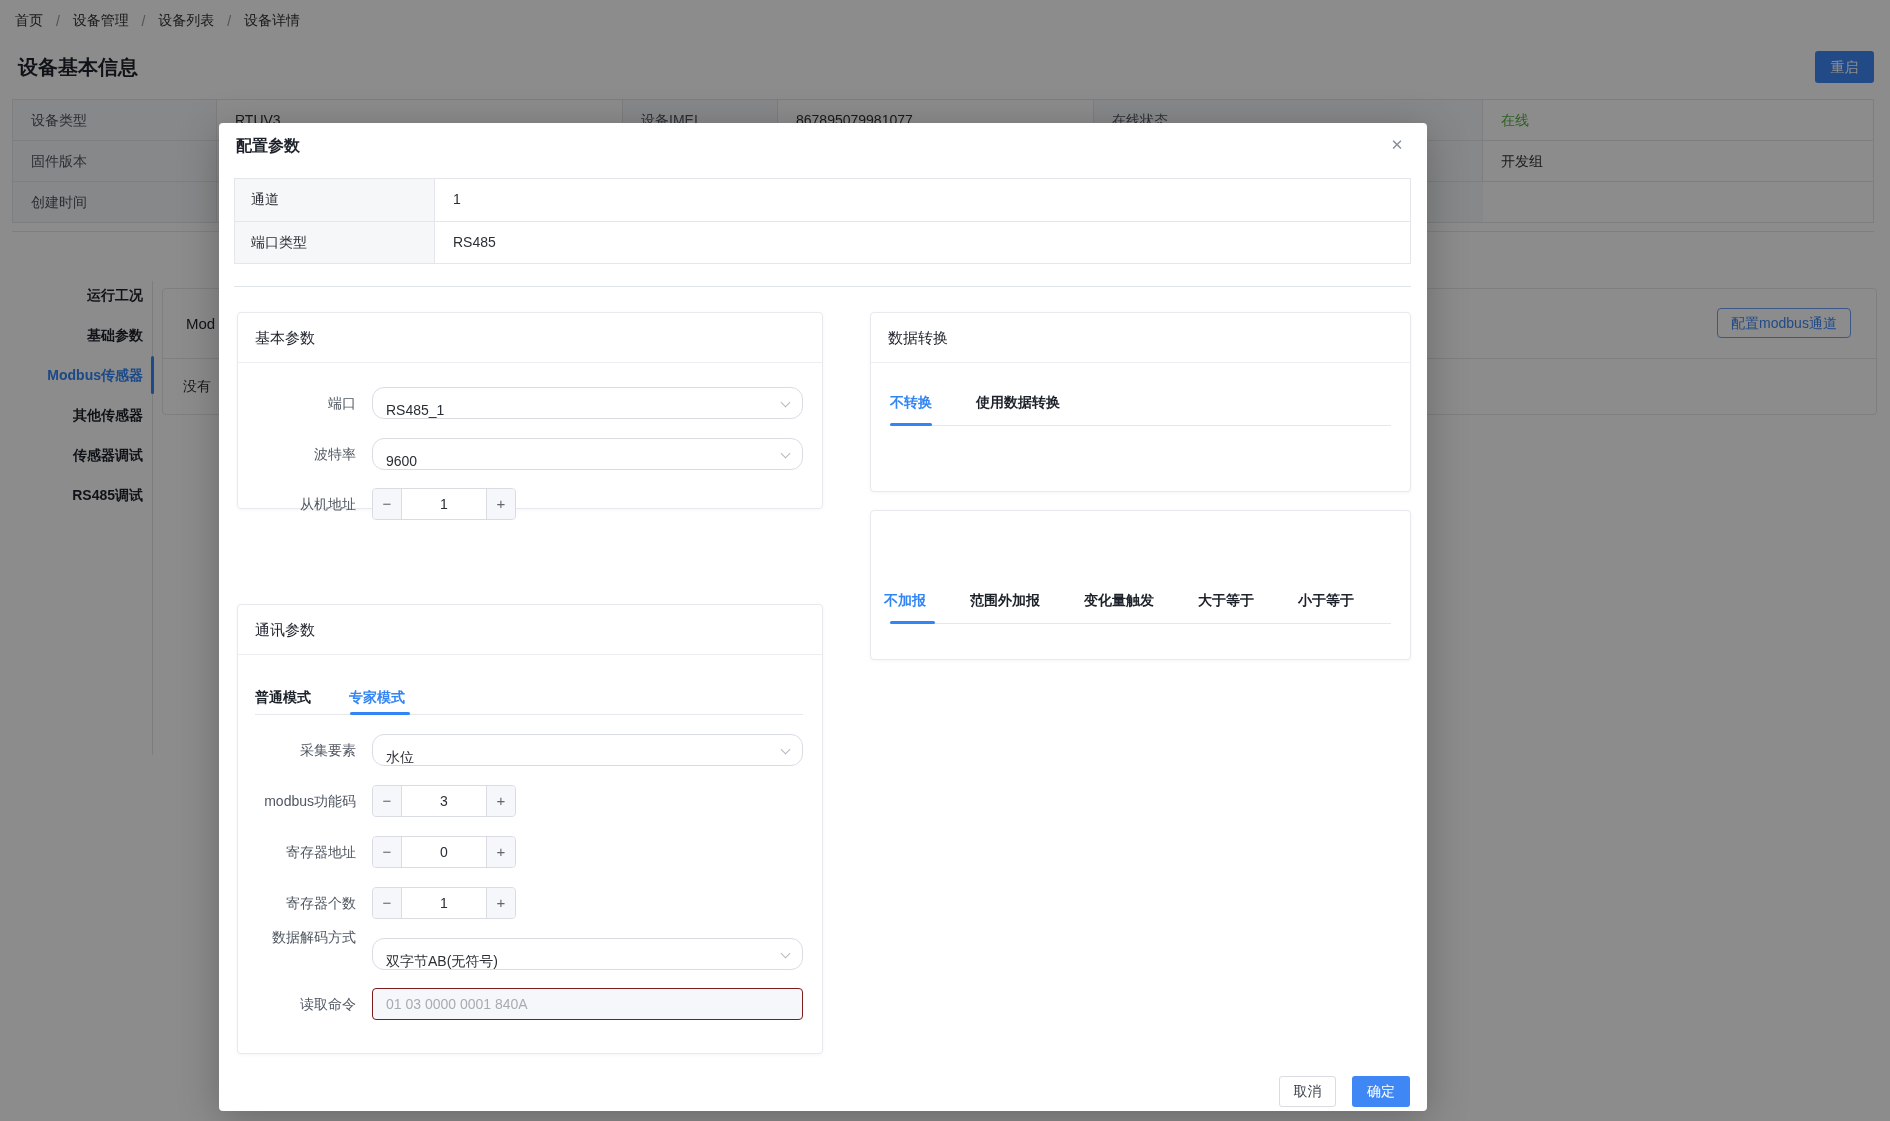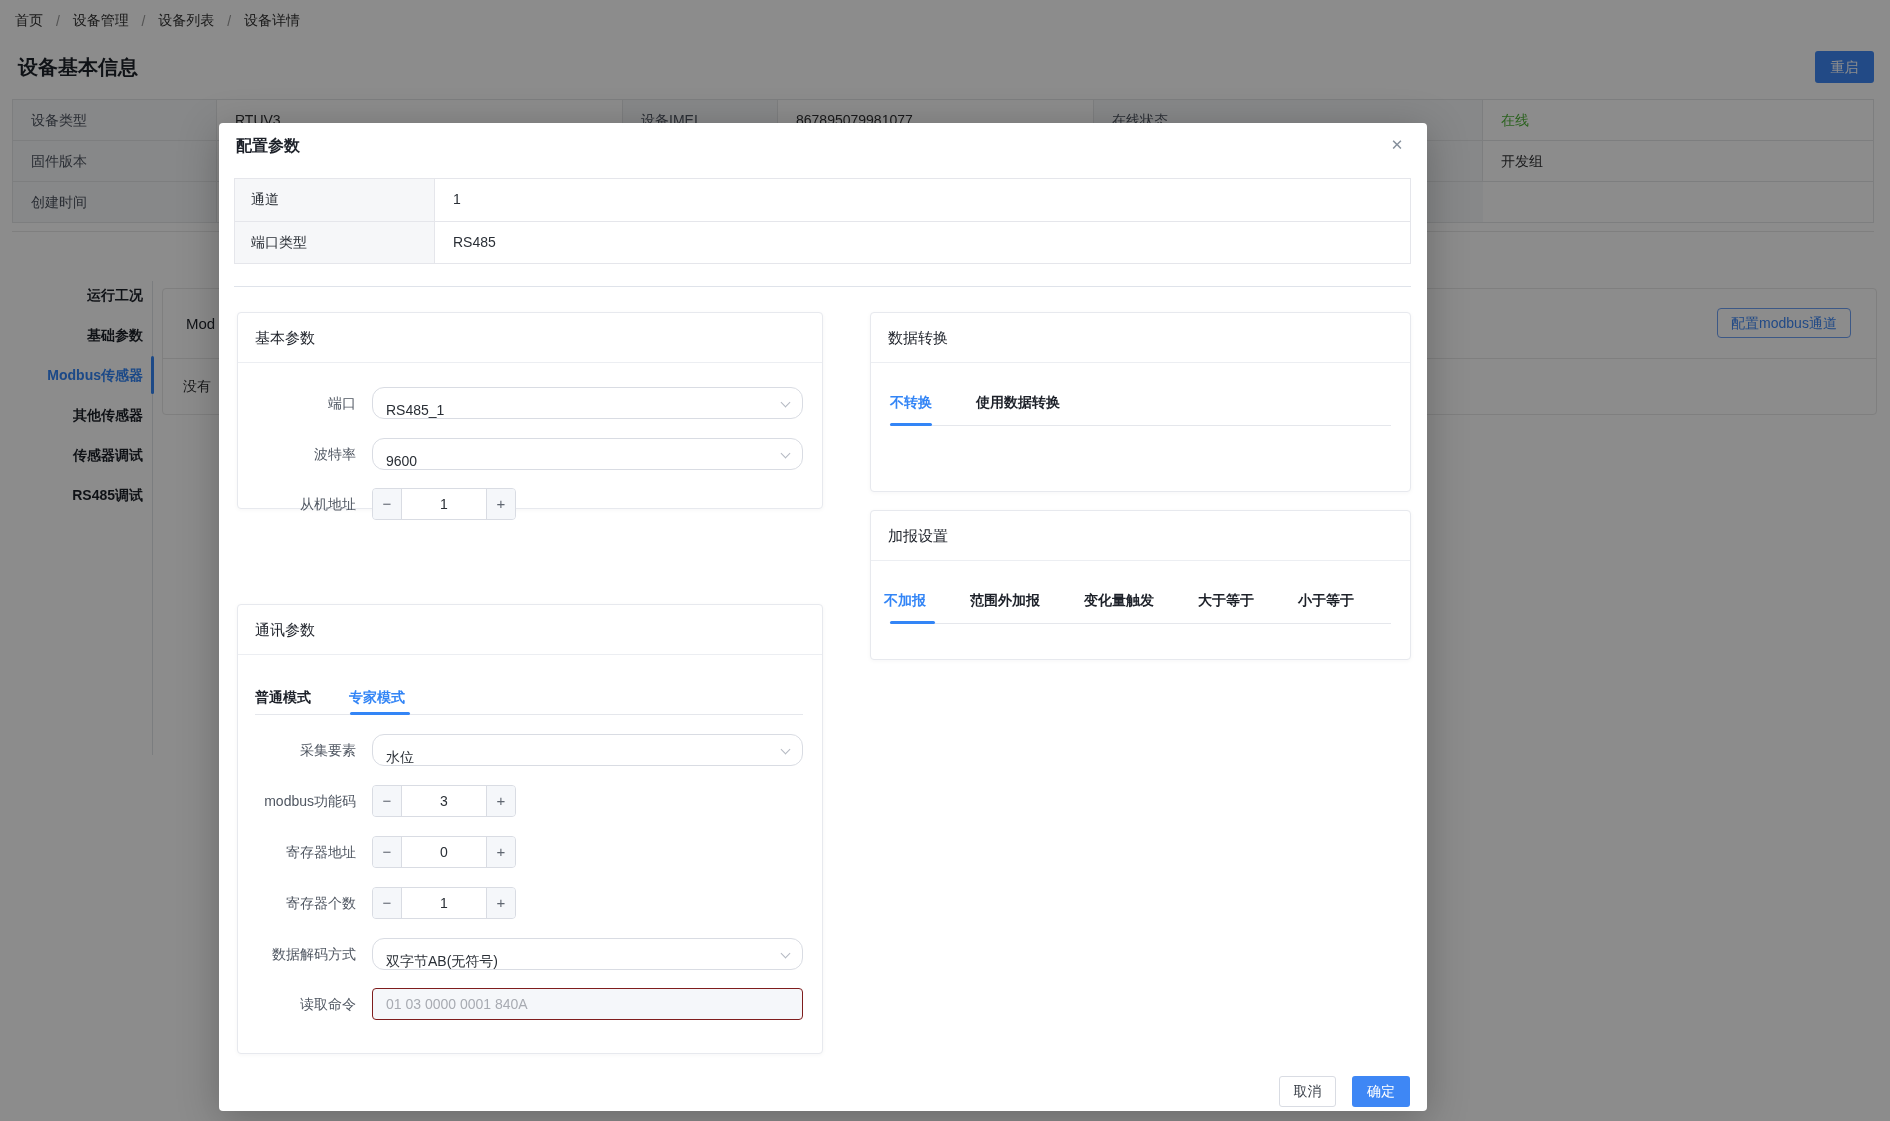--- a/index.html
+++ b/index.html
@@ -220,21 +220,21 @@
 
     <div class="form-label" style="top:282px">寄存器个数</div>
     <div class="ctrl" style="top:282px">
       <div class="stepper">
         <div class="step-btn">−</div>
         <div class="step-val">1</div>
         <div class="step-btn">+</div>
       </div>
     </div>
 
-    <div class="form-label" style="top:333px">数据解码方式</div>
+    <div class="form-label" style="top:316px">数据解码方式</div>
     <div class="ctrl" style="top:333px">
       <div class="select-box"><span>双字节AB(无符号)</span><i class="chevron"></i></div>
     </div>
 
     <div class="form-label" style="top:383px">读取命令</div>
     <div class="ctrl" style="top:383px">
       <input class="dis-input" disabled="" value="01 03 0000 0001 840A" style="">
     </div>
   </div>
 
@@ -242,21 +242,20 @@
     <div class="card-head">数据转换</div>
     <div class="tabs-row" style="left:19px; top:81px; gap:44px;">
       <div class="tab active">不转换</div>
       <div class="tab">使用数据转换</div>
     </div>
     <div class="tab-line" style="left:19px; top:112px; width:501px;"></div>
     <div class="tab-bar" style="left:19px; top:110px; width:42px;"></div>
   </div>
 
   <div class="card card-report">
-    <div class="card-head">加报设置</div>
     <div class="tabs-row" style="left:13px; top:81px; gap:44px;">
       <div class="tab active">不加报</div>
       <div class="tab">范围外加报</div>
       <div class="tab">变化量触发</div>
       <div class="tab">大于等于</div>
       <div class="tab">小于等于</div>
     </div>
     <div class="tab-line" style="left:19px; top:112px; width:501px;"></div>
     <div class="tab-bar" style="left:19px; top:110px; width:45px;"></div>
   </div>

